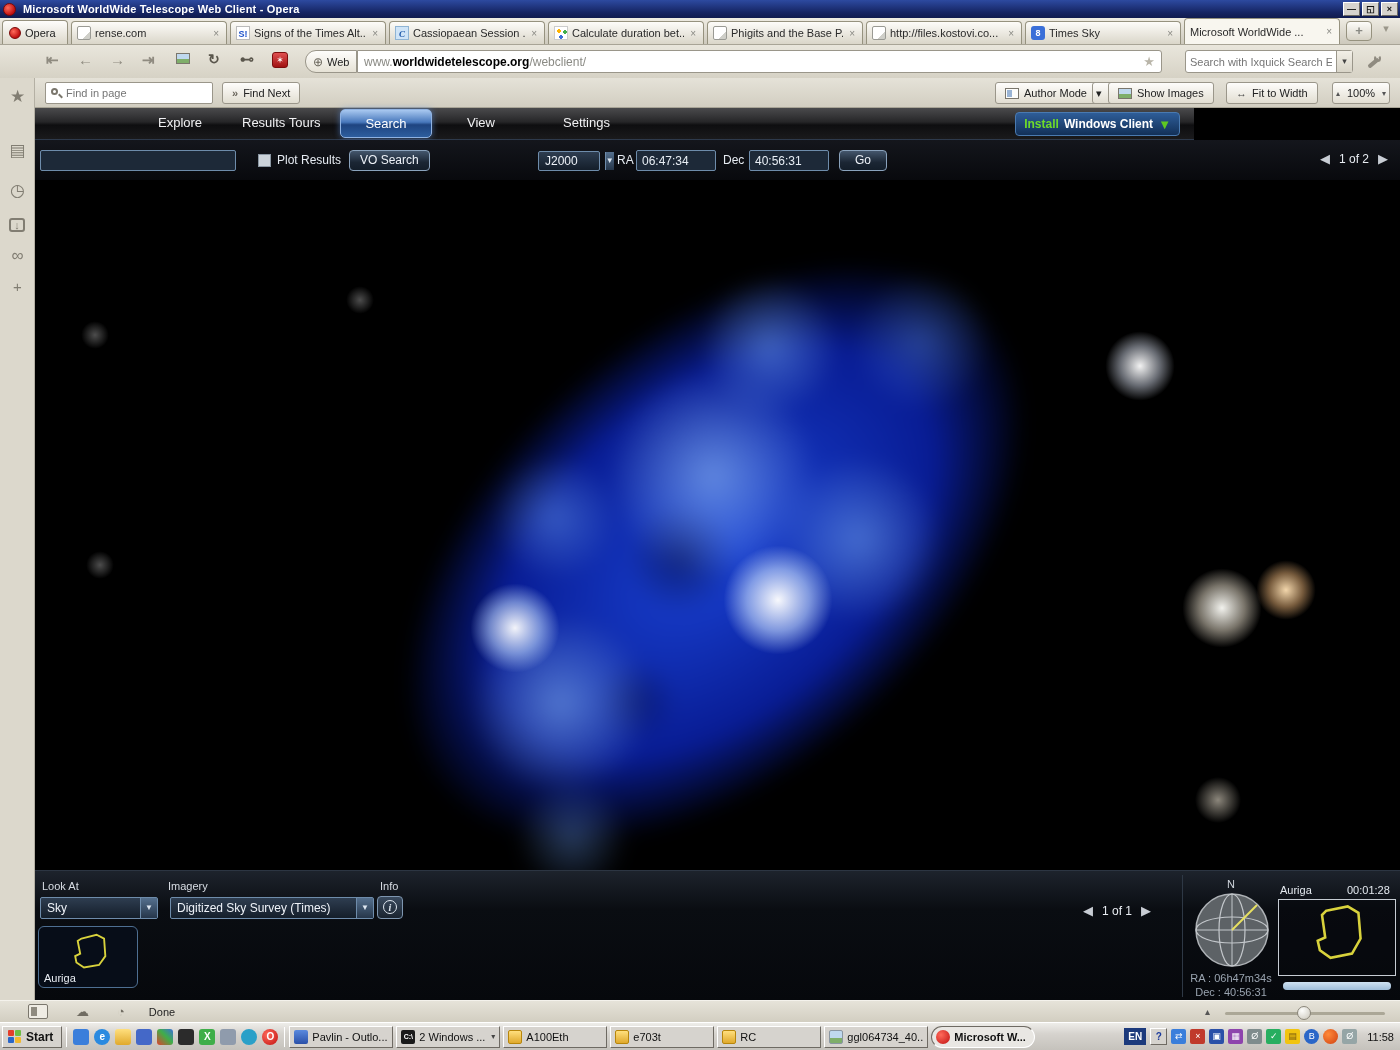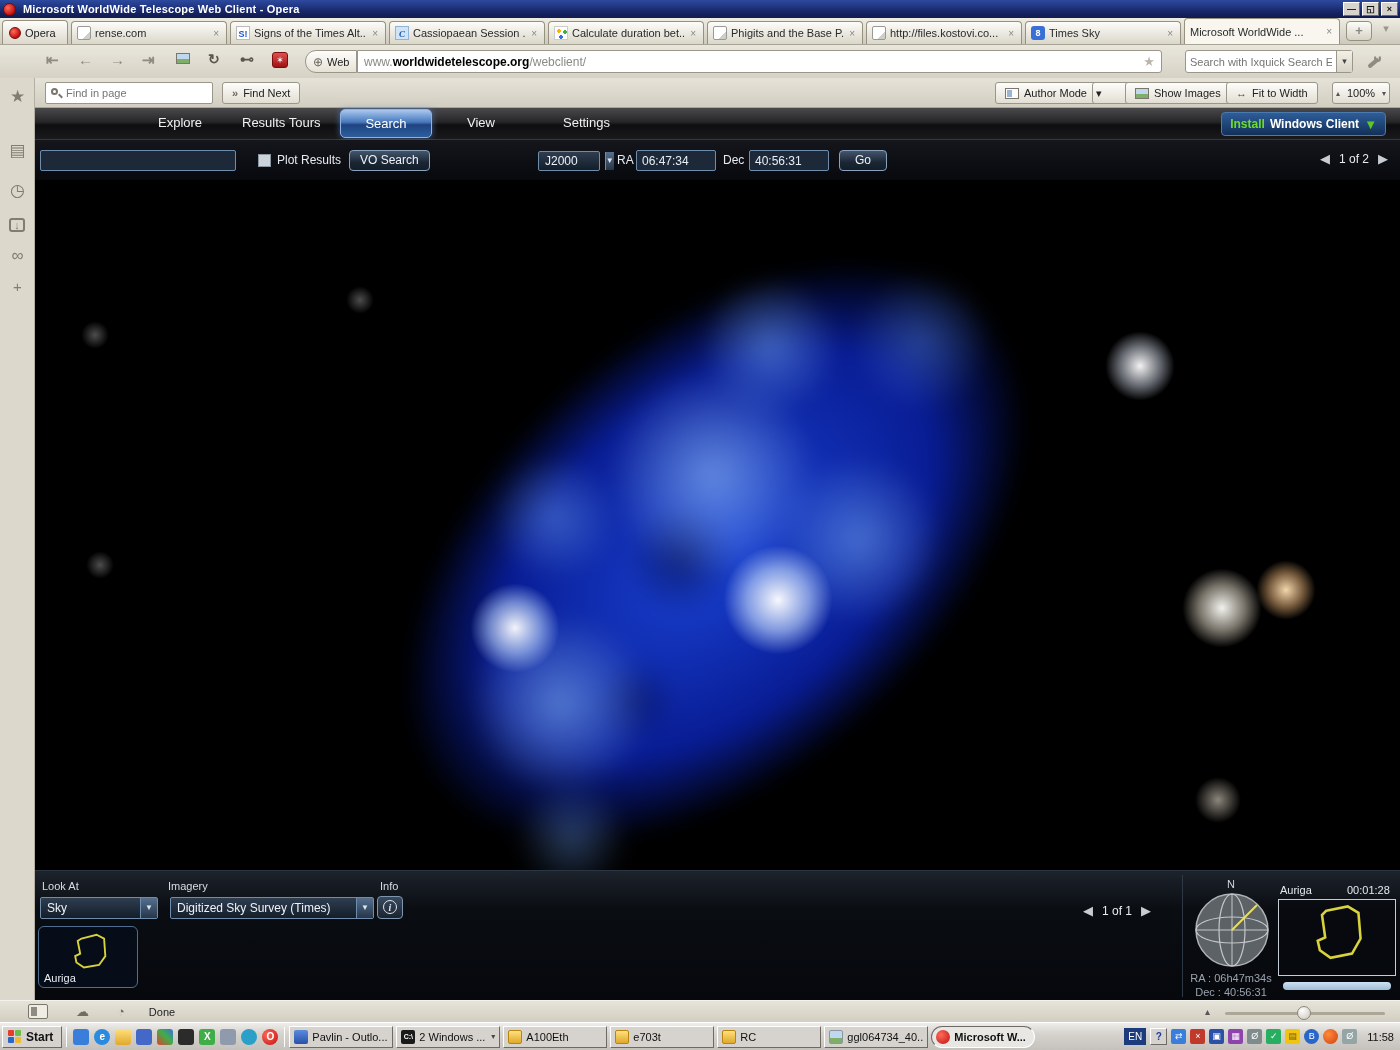--- a/index.html
+++ b/index.html
@@ -76,40 +76,40 @@
   .mag { position:relative; width:12px; height:12px; flex:0 0 12px; }
   .mag .lens { position:absolute; left:1px; top:1px; width:7px; height:7px; border:2px solid #7a766c; border-radius:50%; }
   .mag .hdl { position:absolute; left:8px; top:8px; width:5px; height:2px; background:#7a766c; transform:rotate(45deg); }
   .findbox input { border:none; outline:none; flex:1; font-size:11px; color:#8a8a84; padding:0 4px;
     font-family:"Liberation Sans", sans-serif; background:transparent; }
   .btn-cream { background:linear-gradient(#fefdfb,#e2ded2); border:1px solid #9a968a; border-radius:3px;
     font-size:11px; color:#222; display:flex; align-items:center; gap:5px; padding:0 9px; height:22px; }
   .findnext { position:absolute; left:222px; top:4px; }
   .findnext .g { color:#6a665c; font-size:11px; font-weight:bold; }
   .authormode { position:absolute; left:995px; top:4px; }
-  .showimages { position:absolute; left:1108px; top:4px;margin-left:17px; }
+  .showimages { position:absolute; left:1108px; top:4px; }
   .fitwidth { position:absolute; left:1226px; top:4px; }
   .zoomer { position:absolute; left:1332px; top:4px; width:58px; height:22px; background:linear-gradient(#fefdfb,#e2ded2);
     border:1px solid #9a968a; border-radius:3px; display:flex; align-items:center; justify-content:space-between; padding:0 3px; }
   .zoomer .val { font-size:11px; color:#222; }
   .zoomer .tri { font-size:8px; color:#555; }
   .mini-ico { width:14px; height:11px; border:1px solid #7a766c; background:#fdfdfb; position:relative; }
   .mini-ico.win::after { content:""; position:absolute; left:1px; top:1px; right:6px; bottom:1px; background:#9ab4d4; }
   .mini-ico.img { background:linear-gradient(#bfd8ee 55%, #7fae6a 55%); }
   .fit-g { font-size:11px; color:#444; }
 
   
   .sidebar { position:absolute; left:0; top:78px; width:35px; height:922px; background:#dcd8cc; border-right:1px solid #b4b0a4; }
   .side-ico { position:absolute; left:0; width:35px; text-align:center; color:#817d72; font-size:17px; }
   .side-box { position:absolute; left:9px; width:16px; height:14px; border:2px solid #817d72; border-radius:3px;
     color:#817d72; font-size:11px; font-weight:bold; text-align:center; line-height:11px; }
 
   
   .wwt { position:absolute; left:35px; top:108px; width:1365px; height:892px; background:#000; }
-  .wwt-nav { position:absolute; left:0; top:0; width:1365px; height:32px;
+  .wwt-nav { position:absolute; left:0; top:0; width:1159px; height:32px;
     background:linear-gradient(#4a4a4c,#262628 45%,#0e0e10 55%,#1a1a1c); border-bottom:1px solid #2e3a4c; }
   .nav-item { position:absolute; top:7px; color:#f0f0f2; font-size:13px; }
   .nav-search { position:absolute; left:305px; top:1px; width:92px; height:29px; border:1px solid #8fb2e2; border-radius:5px;
     background:linear-gradient(#a8c8f0,#4878bc 45%,#1e4480 55%,#2e5e9e); color:#fff; font-size:13px;
     text-align:center; line-height:27px; box-shadow:0 0 6px rgba(90,140,220,.6); }
   .install-btn { position:absolute; right:14px; top:4px; height:24px; padding:0 8px; display:flex; align-items:center; gap:5px;
     background:linear-gradient(#2e5d98,#123058); border:1px solid #4a7ab0; border-radius:4px; }
   .install-btn .g1 { color:#6fdc2a; font-size:12px; font-weight:bold; }
   .install-btn .g2 { color:#fff; font-size:12px; font-weight:bold; }
   .install-btn .arr { color:#5ec822; font-size:13px; }
@@ -215,21 +215,21 @@
   .taskbtn .lbl { white-space:nowrap; overflow:hidden; }
   .taskbtn.pressed { border-color:#6e6a63 #fff #fff #6e6a63; background:#e9e7e3; font-weight:bold;border-radius:11px; }
   .tico { width:14px; height:14px; flex:0 0 14px; border-radius:2px; font-size:8px; font-weight:bold; color:#fff; text-align:center; line-height:14px; }
   .tico.outlook { background:linear-gradient(#5a8ade,#2a50a8); }
   .tico.cmd { background:#1a1a1a; color:#fff; font-size:7px; }
   .tico.folder { background:linear-gradient(#ffdf7e,#e0a92c); border:1px solid #b8860b; }
   .tico.imgfile { background:linear-gradient(#bfd8ee 55%, #7fae6a 55%); border:1px solid #8a96a2; }
   .tico.opera { background:radial-gradient(circle at 35% 35%, #ff6a5a, #c01010); border-radius:50%; }
   .taskbtn .dd { margin-left:auto; font-size:8px; color:#444; }
   .tray { margin-left:auto; display:flex; align-items:center; gap:4px; padding-right:6px; }
-  .lang { width:22px; height:17px; background:#1c3a7c; color:#fff; font-size:10px; font-weight:normal; text-align:center; line-height:17px; }
+  .lang { width:22px; height:17px; background:#1c3a7c; color:#fff; font-size:10px; font-weight:bold; text-align:center; line-height:17px; }
   .helpbtn { width:17px; height:17px; background:#d6d3ce; border:1px solid; border-color:#fff #6e6a63 #6e6a63 #fff;
     font-size:10px; font-weight:bold; color:#1a3a9c; text-align:center; line-height:15px; }
   .trayico { width:15px; height:15px; border-radius:2px; font-size:9px; color:#fff; text-align:center; line-height:15px; }
   .clock { font-size:11px; color:#111; margin-left:6px; }
 </style>
 </head>
 <body>
 
 <div class="screen">
 

